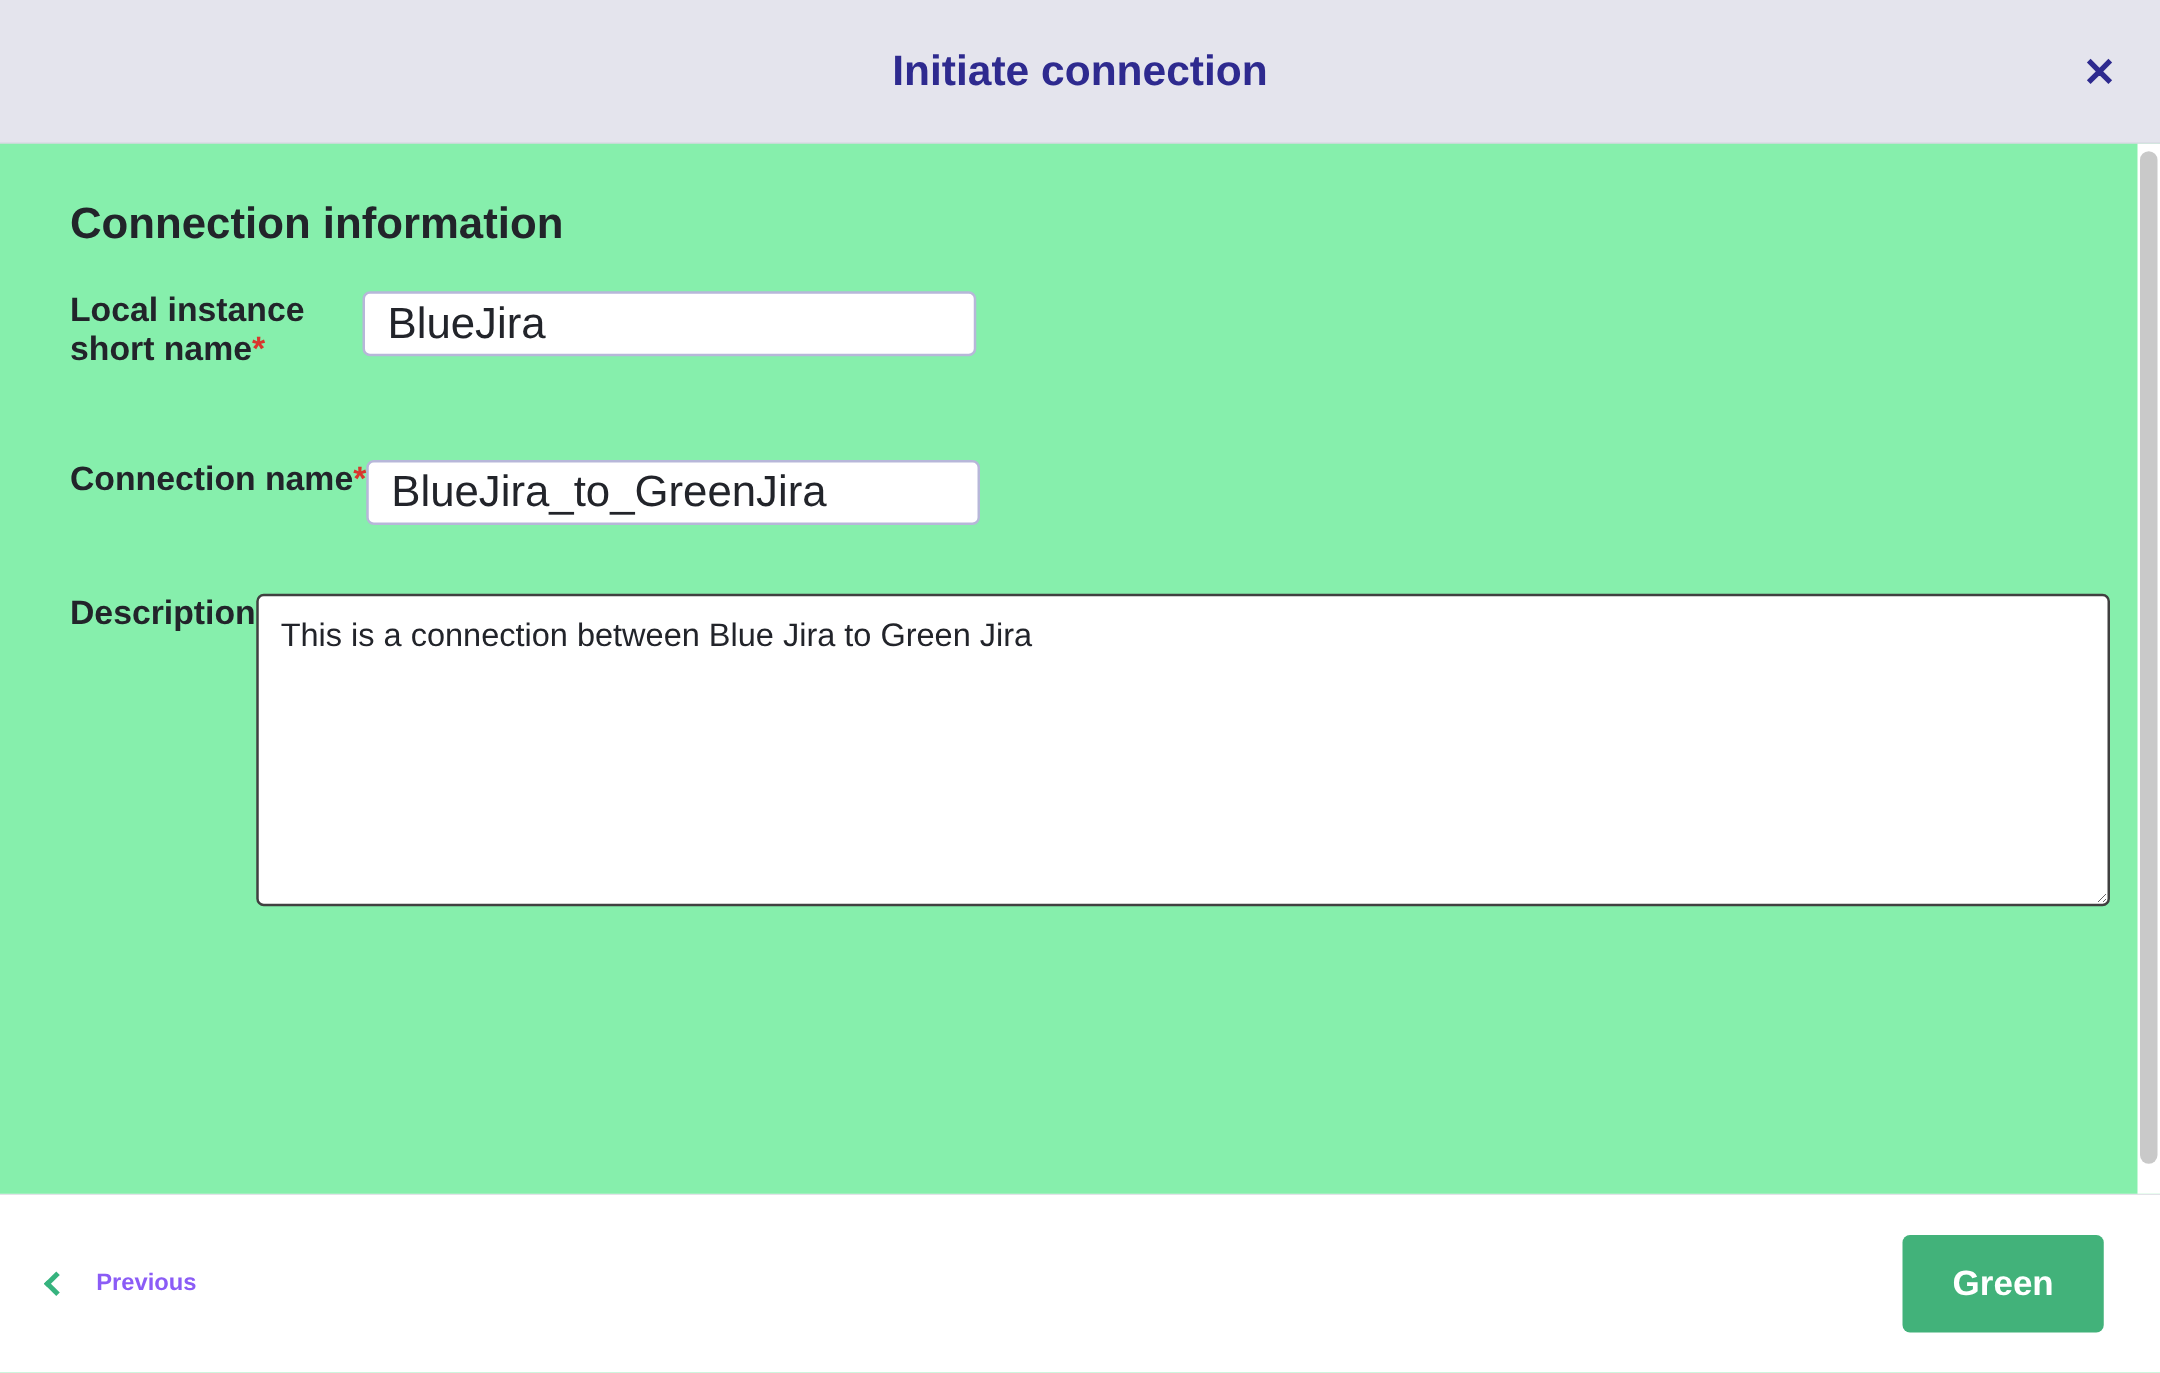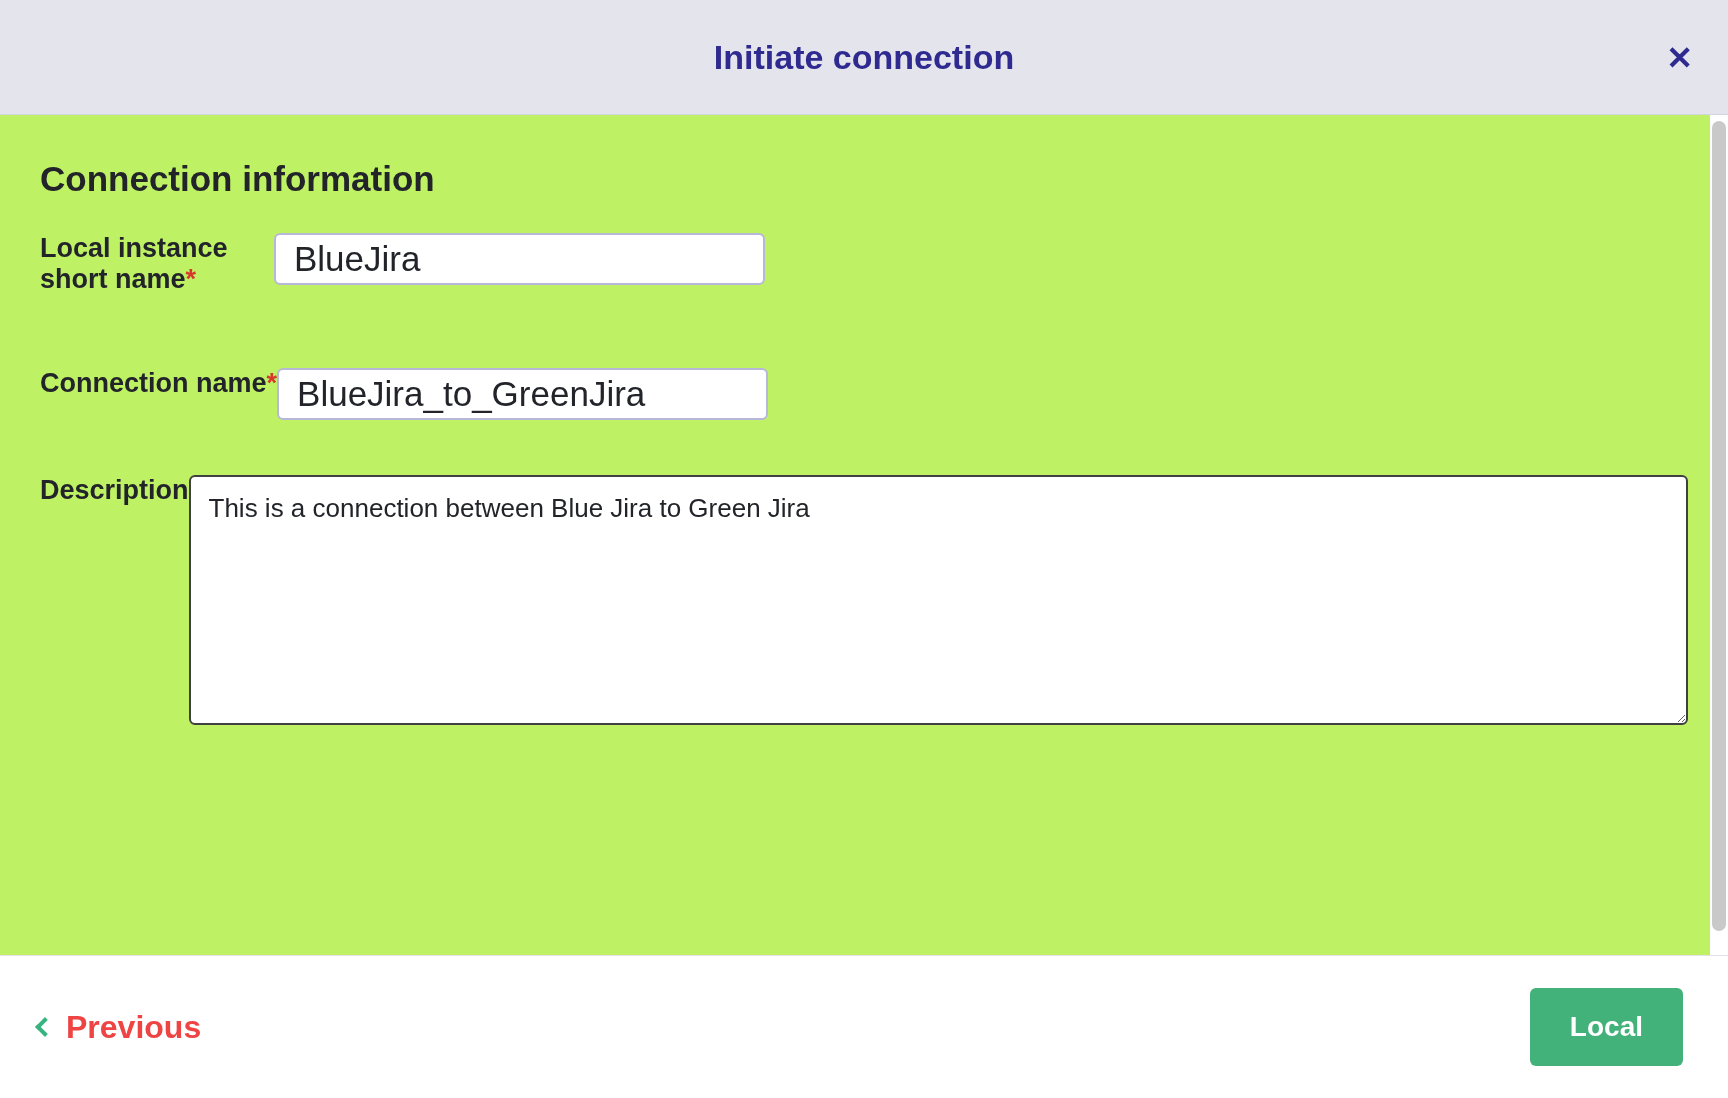--- a/index.html
+++ b/index.html
@@ -34,22 +34,22 @@
       top: 42px;
       cursor: pointer;
       color: #2e2a8f;
       font-size: 32px;
       font-weight: 700;
       line-height: 1;
       background: none;
       border: none;
     }
     .modal-body {
-      background: #bef264;
-      padding: 44px 40px 30px 40px;
+      background: #86efac;
+      padding: 44px 40px 30px 56px;
       height: 840px;
       overflow-y: auto;
       position: relative;
     }
     .scroll-track {
       position: absolute;
       right: 0;
       top: 115px;
       width: 18px;
       height: 840px;
@@ -160,27 +160,27 @@
       height: 143px;
       border-top: 1px solid #e2e2e8;
       display: flex;
       align-items: center;
       justify-content: space-between;
       padding: 0 45px 0 38px;
     }
     .prev-btn {
       background: none;
       border: none;
-      color: #ef4444;
-      font-size: 32px;
+      color: #8b5cf6;
+      font-size: 19px;
       font-weight: 600;
       cursor: pointer;
       display: flex;
       align-items: center;
-      gap: 14px;
+      gap: 25px;
     }
     .chevron-left {
       display: inline-block;
       width: 14px;
       height: 14px;
       border-left: 4px solid #36b37e;
       border-bottom: 4px solid #36b37e;
       transform: rotate(45deg);
     }
     .next-btn {
@@ -233,14 +233,14 @@
 
 <div class="scroll-track">
   <div class="scroll-thumb"></div>
 </div>
 
 <div class="modal-footer">
   <button class="prev-btn">
     <span class="chevron-left"></span>
     <span>Previous</span>
   </button>
-  <button class="next-btn">Local</button>
+  <button class="next-btn">Green</button>
 </div>
 
 </body></html>

